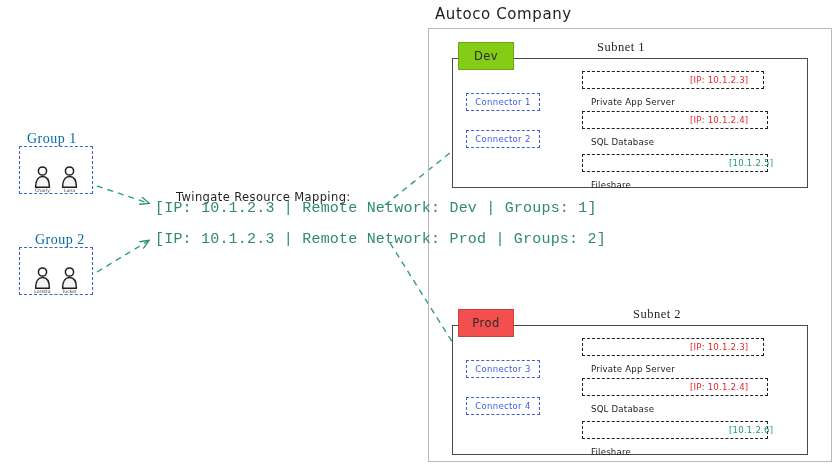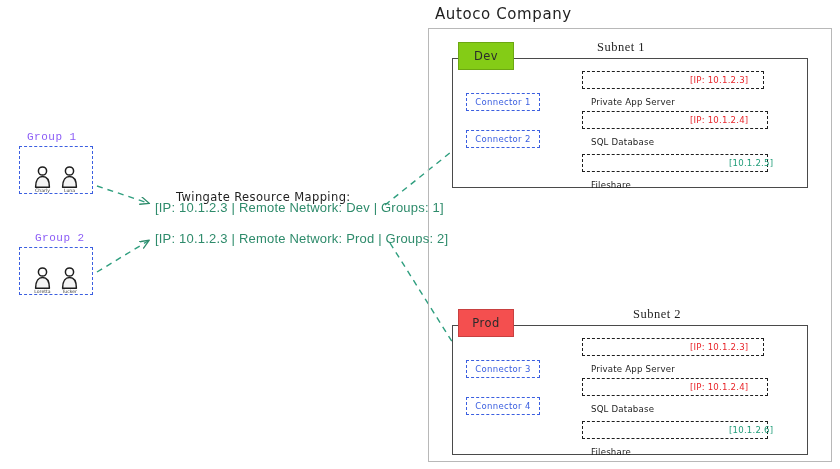--- a/index.html
+++ b/index.html
@@ -26,36 +26,36 @@
     white-space: nowrap;
   }
   .subnet-title {
     font-family: Liberation Serif, serif;
     font-size: 12.5px;
     color: #1f1f1f;
     letter-spacing: 0.5px;
     white-space: nowrap;
   }
   .group-label {
-    font-family: Liberation Mono, monospace;
-    font-size: 11px;
-    color: #8b5cf6;
+    font-family: Liberation Serif, serif;
+    font-size: 14px;
+    color: #0369a1;
     letter-spacing: 0.5px;
     white-space: nowrap;
   }
   .mapping-title {
     font-family: "DejaVu Sans", sans-serif;
     font-size: 11.5px;
     color: #1f1f1f;
     letter-spacing: 0.4px;
     white-space: nowrap;
   }
   .mapping-line {
-    font-family: Liberation Sans, sans-serif;
-    font-size: 13px;
+    font-family: Liberation Mono, monospace;
+    font-size: 15px;
     color: #2e8b6b;
     letter-spacing: 0.2px;
     white-space: nowrap;
   }
   .person-name {
     font-family: "DejaVu Sans", sans-serif;
     font-size: 4.6px;
     color: #3a3a3a;
     text-align: center;
     white-space: nowrap;

